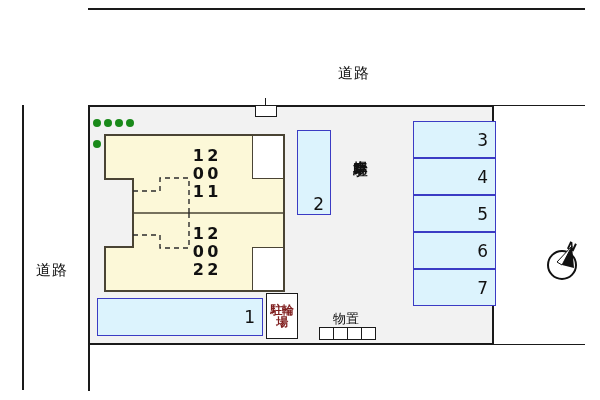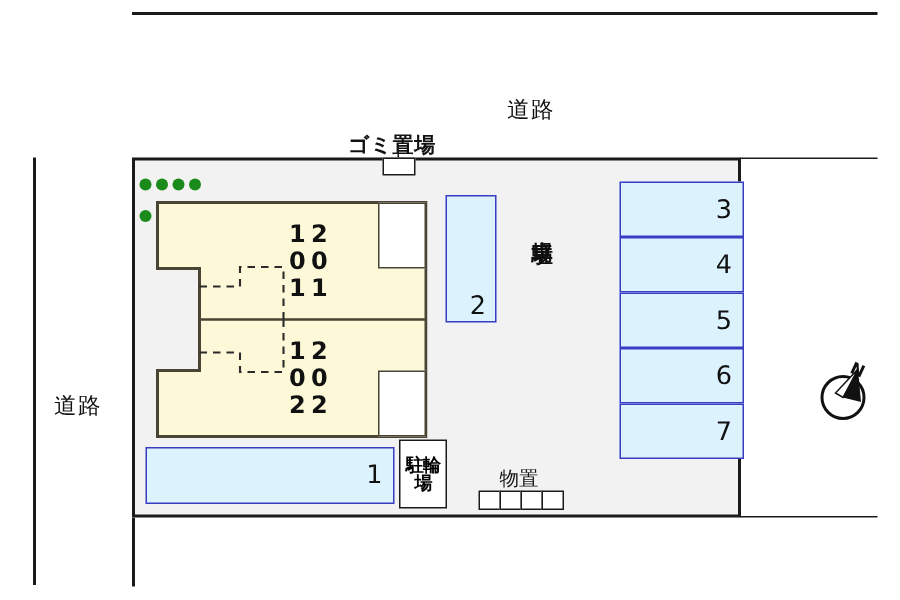--- a/index.html
+++ b/index.html
@@ -122,21 +122,21 @@
     box-sizing: border-box;
     display: flex;
     flex-direction: column;
     align-items: center;
     justify-content: center;
     line-height: 1.0;
   }
   .bike-box .ln {
     font-size: 12px;
     font-weight: bold;
-    color: #000000;
+    color: #7f1d1d;
     letter-spacing: -0.5px;
   }
 
   
   .storage-cells {
     position: absolute;
     left: 319px;
     top: 327px;
     display: flex;
   }
@@ -192,21 +192,20 @@
 
   <div class="abs road-label" style="left:36px; top:245px;">道路</div>
 
   <div class="abs road-line-h" style="left:493px; top:105px; width:92px; height:1px; background:#1a1a1a;"></div>
   <div class="abs road-line-h" style="left:493px; top:344px; width:92px; height:1px; background:#1a1a1a;"></div>
 
   <div class="abs road-line-v" style="left:88px; top:345px; height:46px;"></div>
 
   <div class="abs site"></div>
 
-  <div class="abs gomi-label">ゴミ置場</div>
   <div class="abs gomi-tick"></div>
   <div class="abs gomi-box"></div>
 
   <div class="abs shrub" style="left:93px; top:119px;"></div>
   <div class="abs shrub" style="left:104px; top:119px;"></div>
   <div class="abs shrub" style="left:115px; top:119px;"></div>
   <div class="abs shrub" style="left:126px; top:119px;"></div>
   <div class="abs shrub" style="left:93px; top:140px;"></div>
 
   <div class="abs bldg-wrap">

